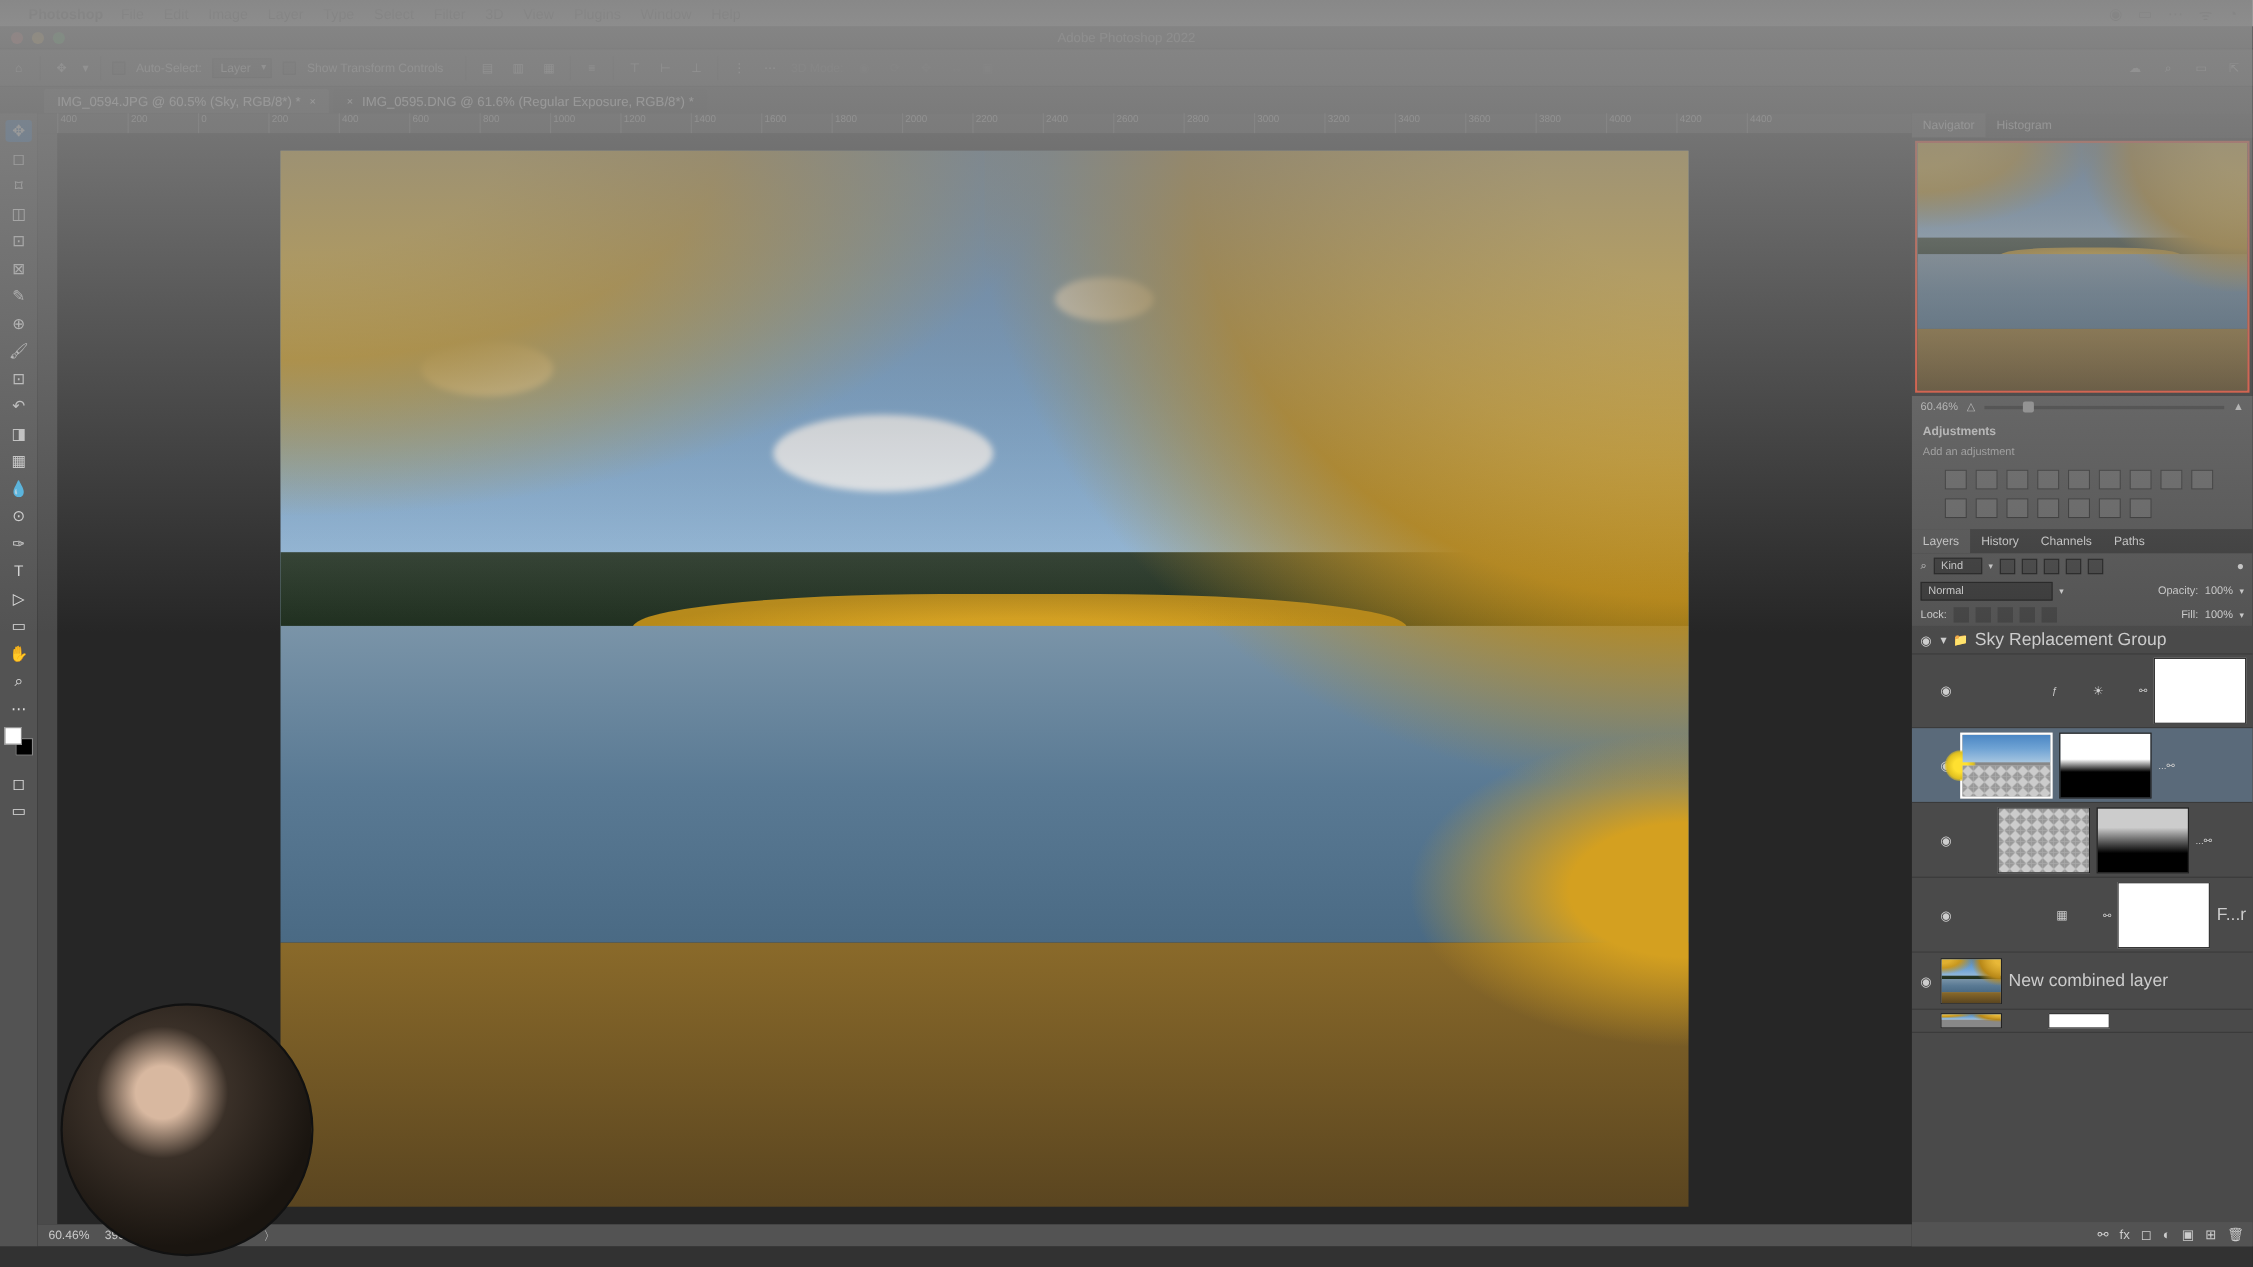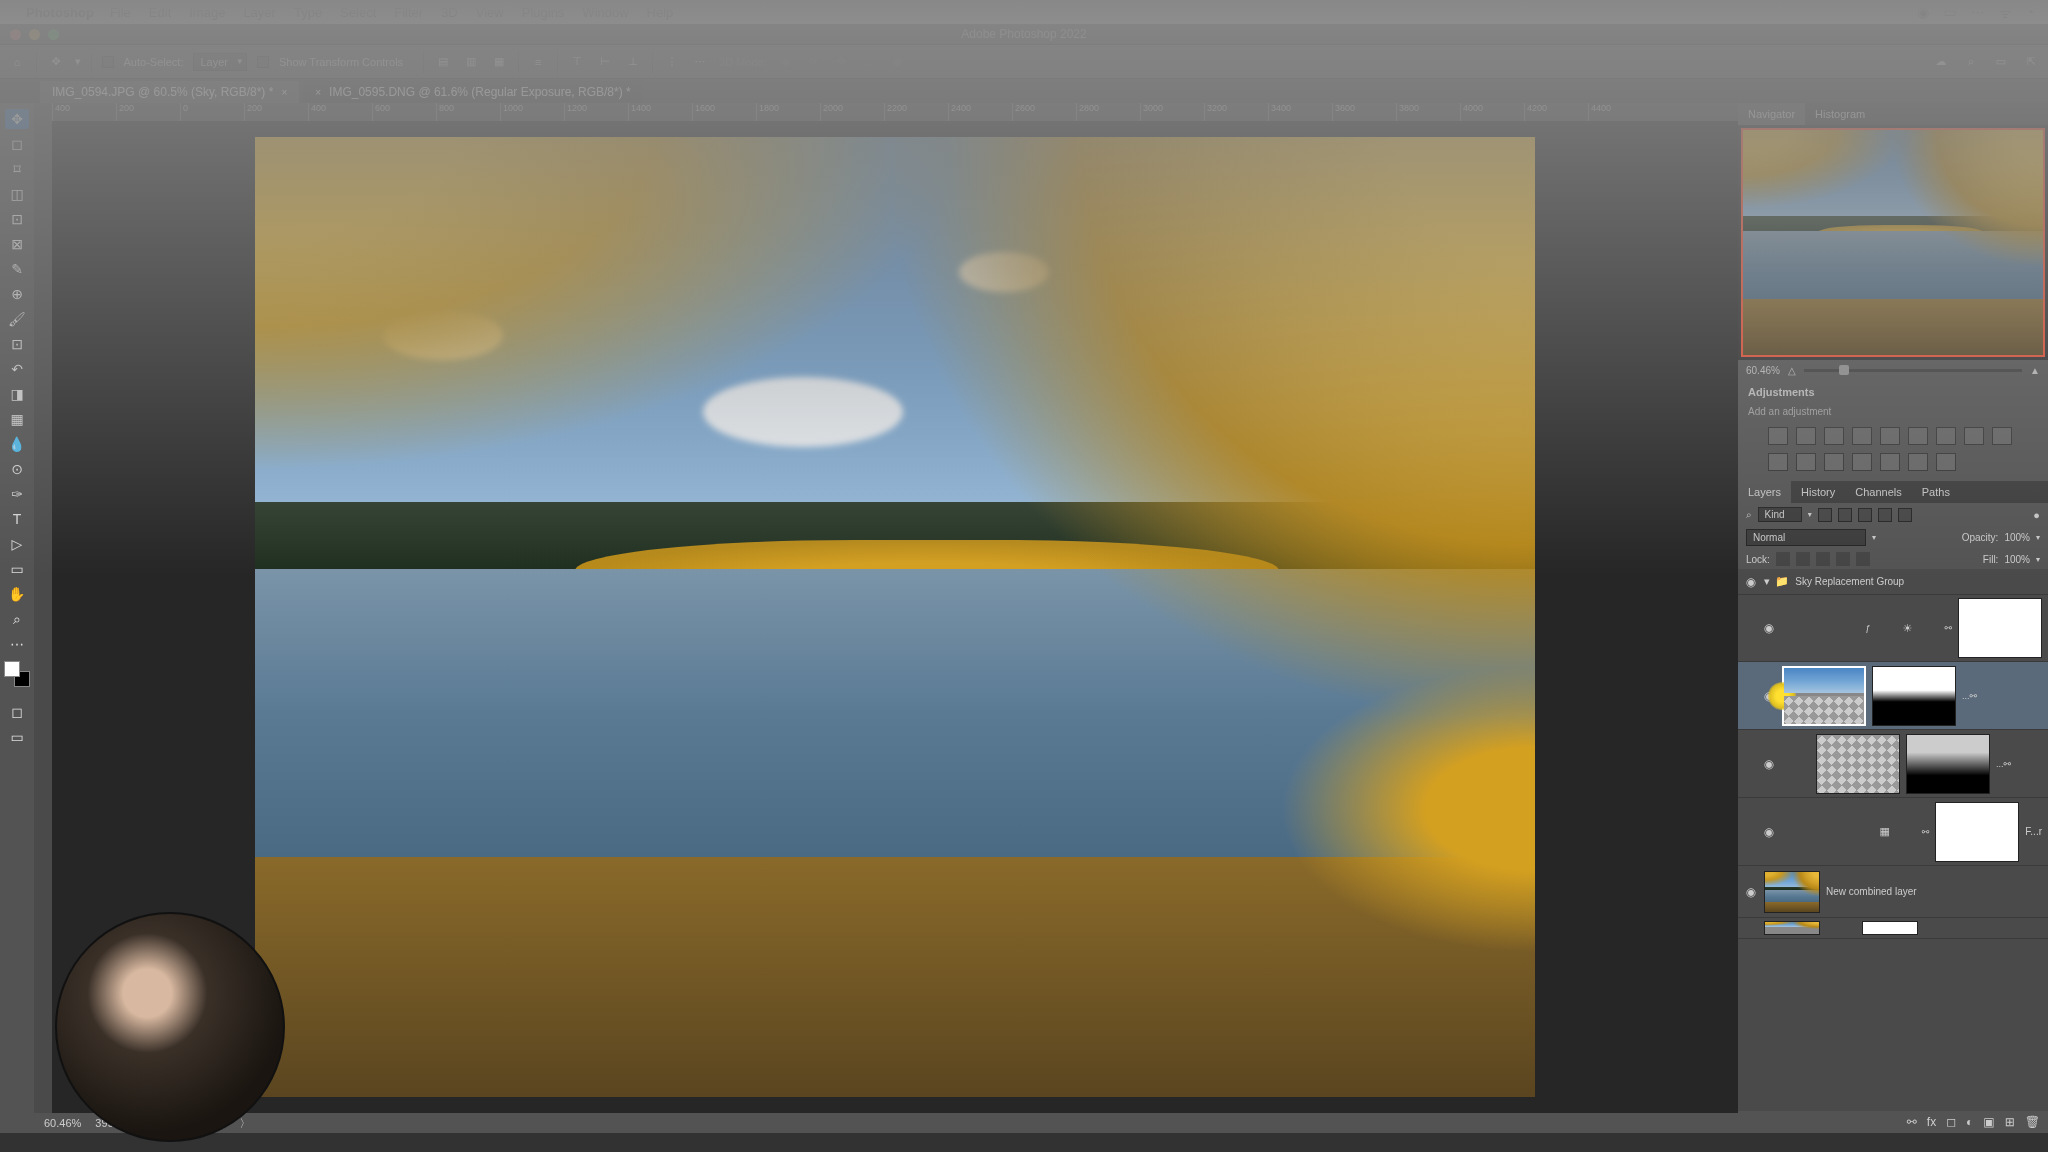--- a/index.html
+++ b/index.html
@@ -73,21 +73,21 @@
   .lock-row { display:flex; align-items:center; padding:3px 8px; gap:6px; font-size:10px; }
   .lock-icon { width:14px; height:14px; background:#444; }
   .layers-list { flex:1; overflow-y:auto; background:#4a4a4a; }
   .layer-row { display:flex; align-items:center; padding:3px 6px; border-bottom:1px solid #3a3a3a; gap:6px; min-height:26px; }
   .layer-row.selected { background:#5a6a7a; }
   .eye { width:14px; height:14px; display:flex; align-items:center; justify-content:center; font-size:12px; cursor:pointer; }
   .layer-thumb { width:42px; height:32px; background:#888; border:1px solid #222; }
   .mask-thumb { width:42px; height:32px; background:#fff; border:1px solid #222; }
   .thumb-big { width:84px; height:60px; }
   .thumb-checker { background-image:linear-gradient(45deg,#999 25%,transparent 25%),linear-gradient(-45deg,#999 25%,transparent 25%),linear-gradient(45deg,transparent 75%,#999 75%),linear-gradient(-45deg,transparent 75%,#999 75%); background-size:10px 10px; background-color:#ccc;}
-  .layer-name { font-size:10px; }
+  .layer-name { font-size:16px; }
   .layers-footer { height:22px; background:#535353; display:flex; align-items:center; justify-content:flex-end; padding:0 8px; gap:10px; font-size:12px; }
   .mini-photo { width:100%; height:100%; position:relative; overflow:hidden; }
   .highlight-ring { position:absolute; width:28px; height:28px; border-radius:50%; background:radial-gradient(circle,#ffe030 30%,#e0c020 60%,transparent 80%); pointer-events:none; }
 </style>
 </head>
 <body>
 
 <div class="mac-menubar">
   <span class="apple"></span>
   <span class="app">Photoshop</span>

